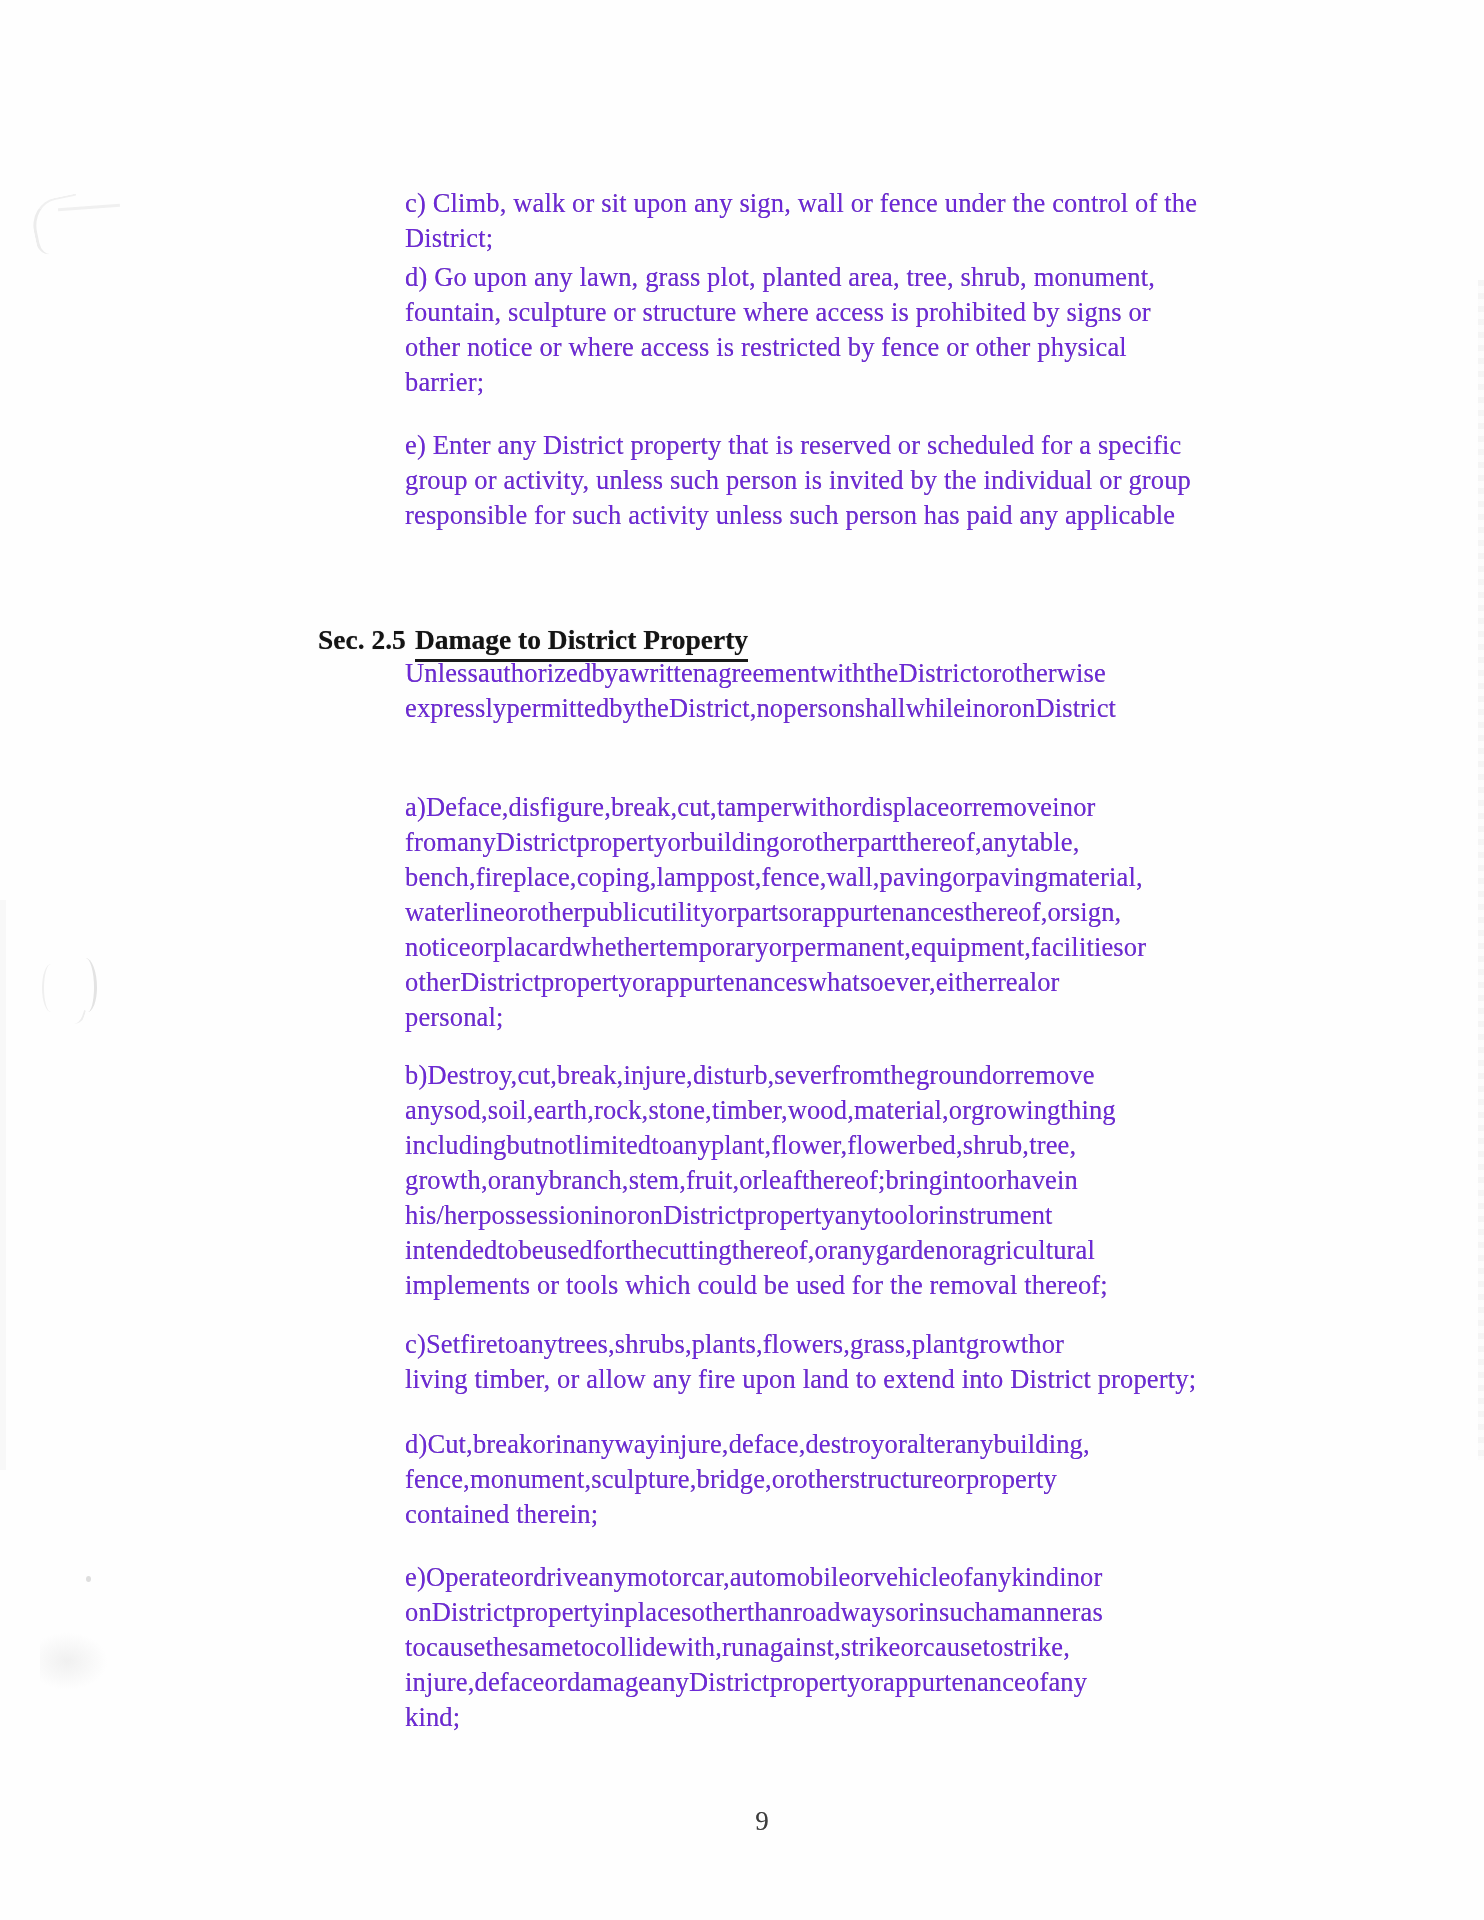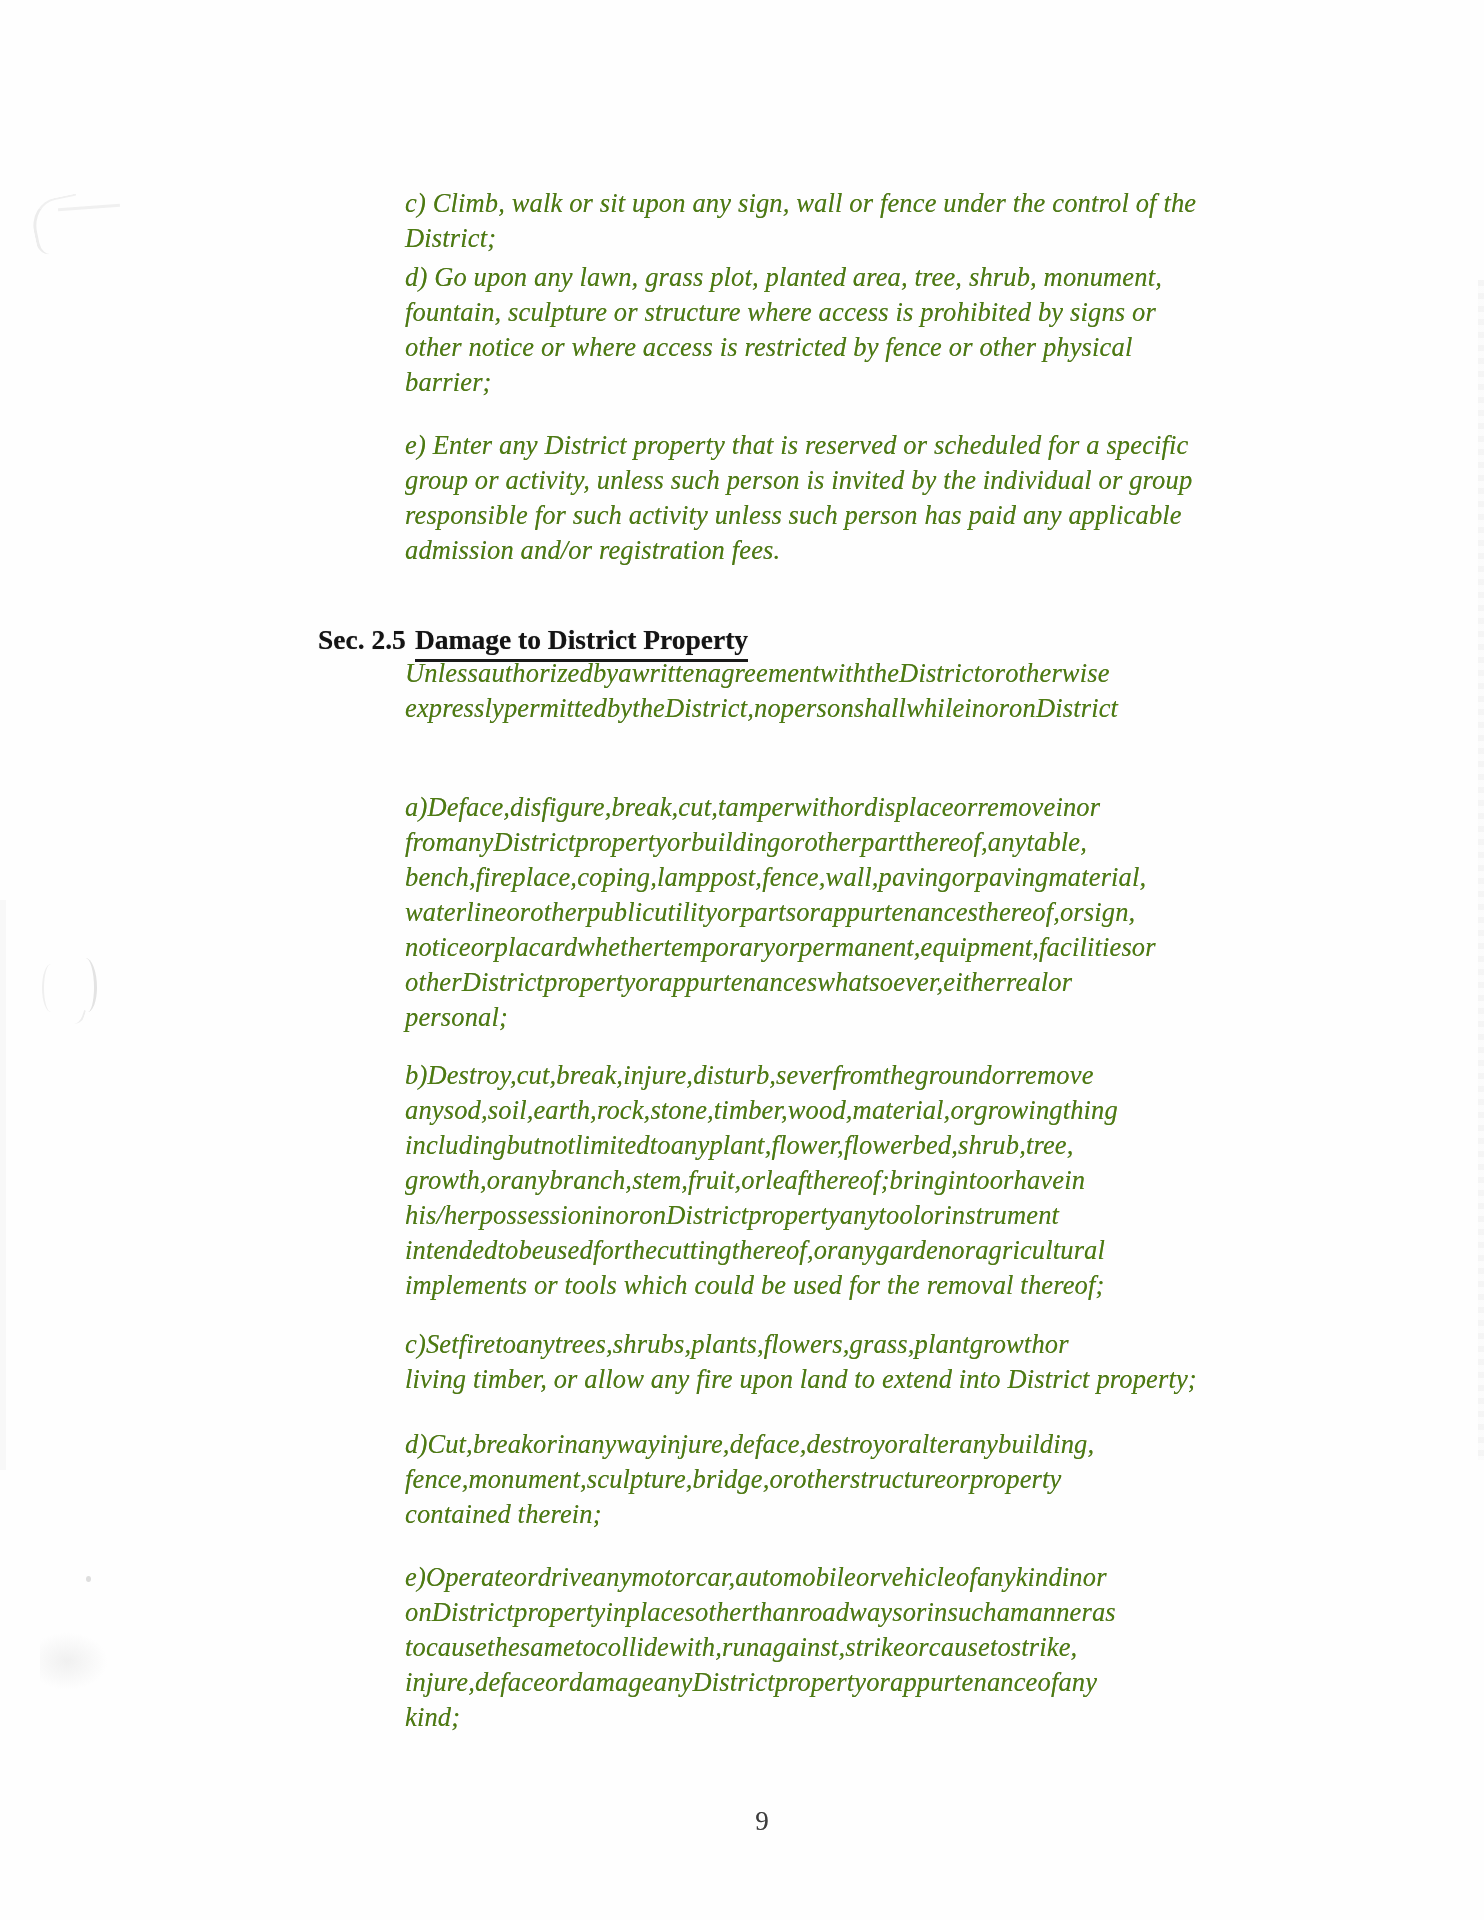--- a/index.html
+++ b/index.html
@@ -17,23 +17,22 @@
     color: #1e1e1e;
   }
   
   .para {
     position: absolute;
     left: 405px;
     width: 872px;
     font-size: 26.5px;
     line-height: 35px;
     letter-spacing: 0.15px;
-    color: #4d7c0f;
+    color: #6d28d9;
     text-shadow: 0 0 0.6px rgba(20,20,20,0.45);
-    font-style: italic;
   }
   .para .line {
     height: 35px;
     white-space: nowrap;
   }
   
   .para .jl {
     display: flex;
     justify-content: flex-start;
     overflow: hidden;
@@ -129,21 +128,20 @@
       <div class="line">d) Go upon any lawn, grass plot, planted area, tree, shrub, monument,</div>
       <div class="line">fountain, sculpture or structure where access is prohibited by signs or</div>
       <div class="line">other notice or where access is restricted by fence or other physical</div>
       <div class="line">barrier;</div>
     </div>
 
   <div class="para" style="top:428px">
       <div class="line">e) Enter any District property that is reserved or scheduled for a specific</div>
       <div class="line">group or activity, unless such person is invited by the individual or group</div>
       <div class="line">responsible for such activity unless such person has paid any applicable</div>
-      <div class="line">admission and/or registration fees.</div>
     </div>
 
   <div class="heading">
     <span>Sec. 2.5</span><span class="u">Damage to District Property</span>
   </div>
 
   <div class="para" style="top:656px">
       <div class="line jl">
         <span>Unless</span>
         <span>authorized</span>

